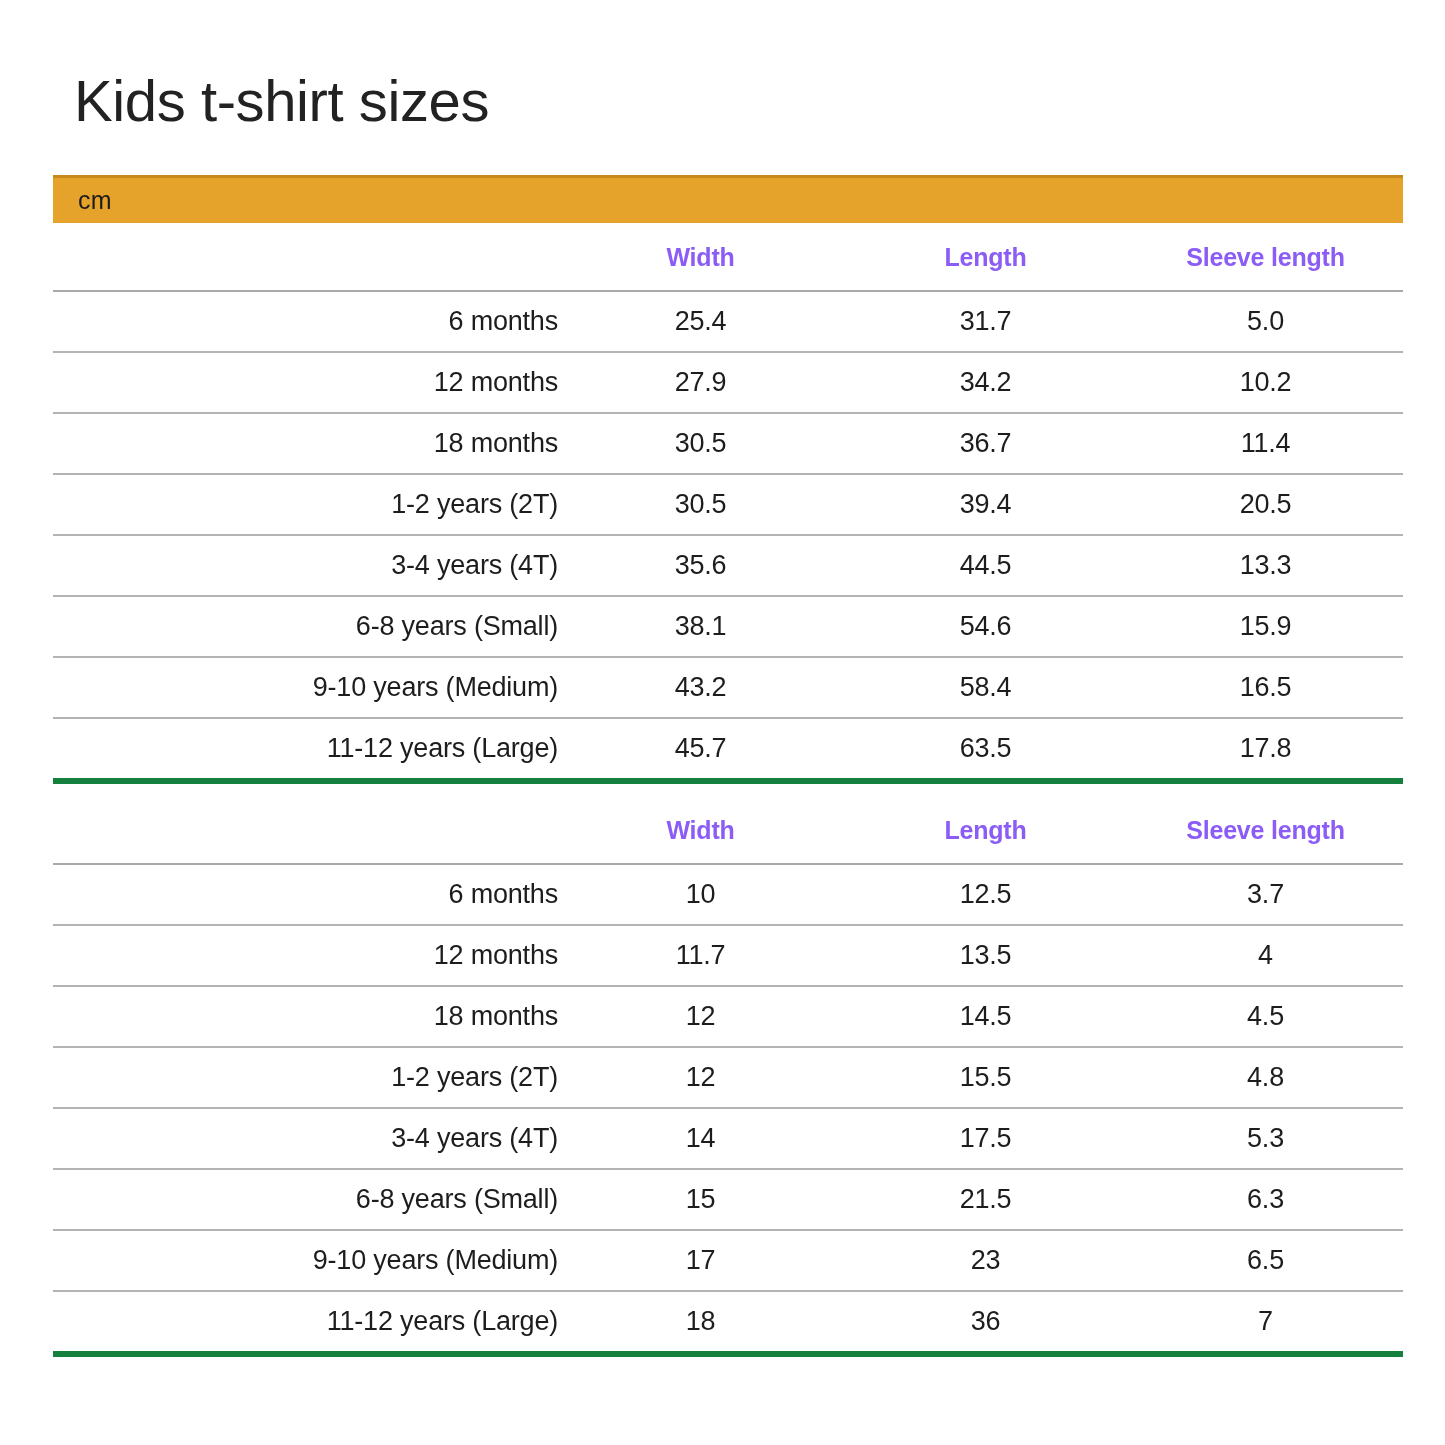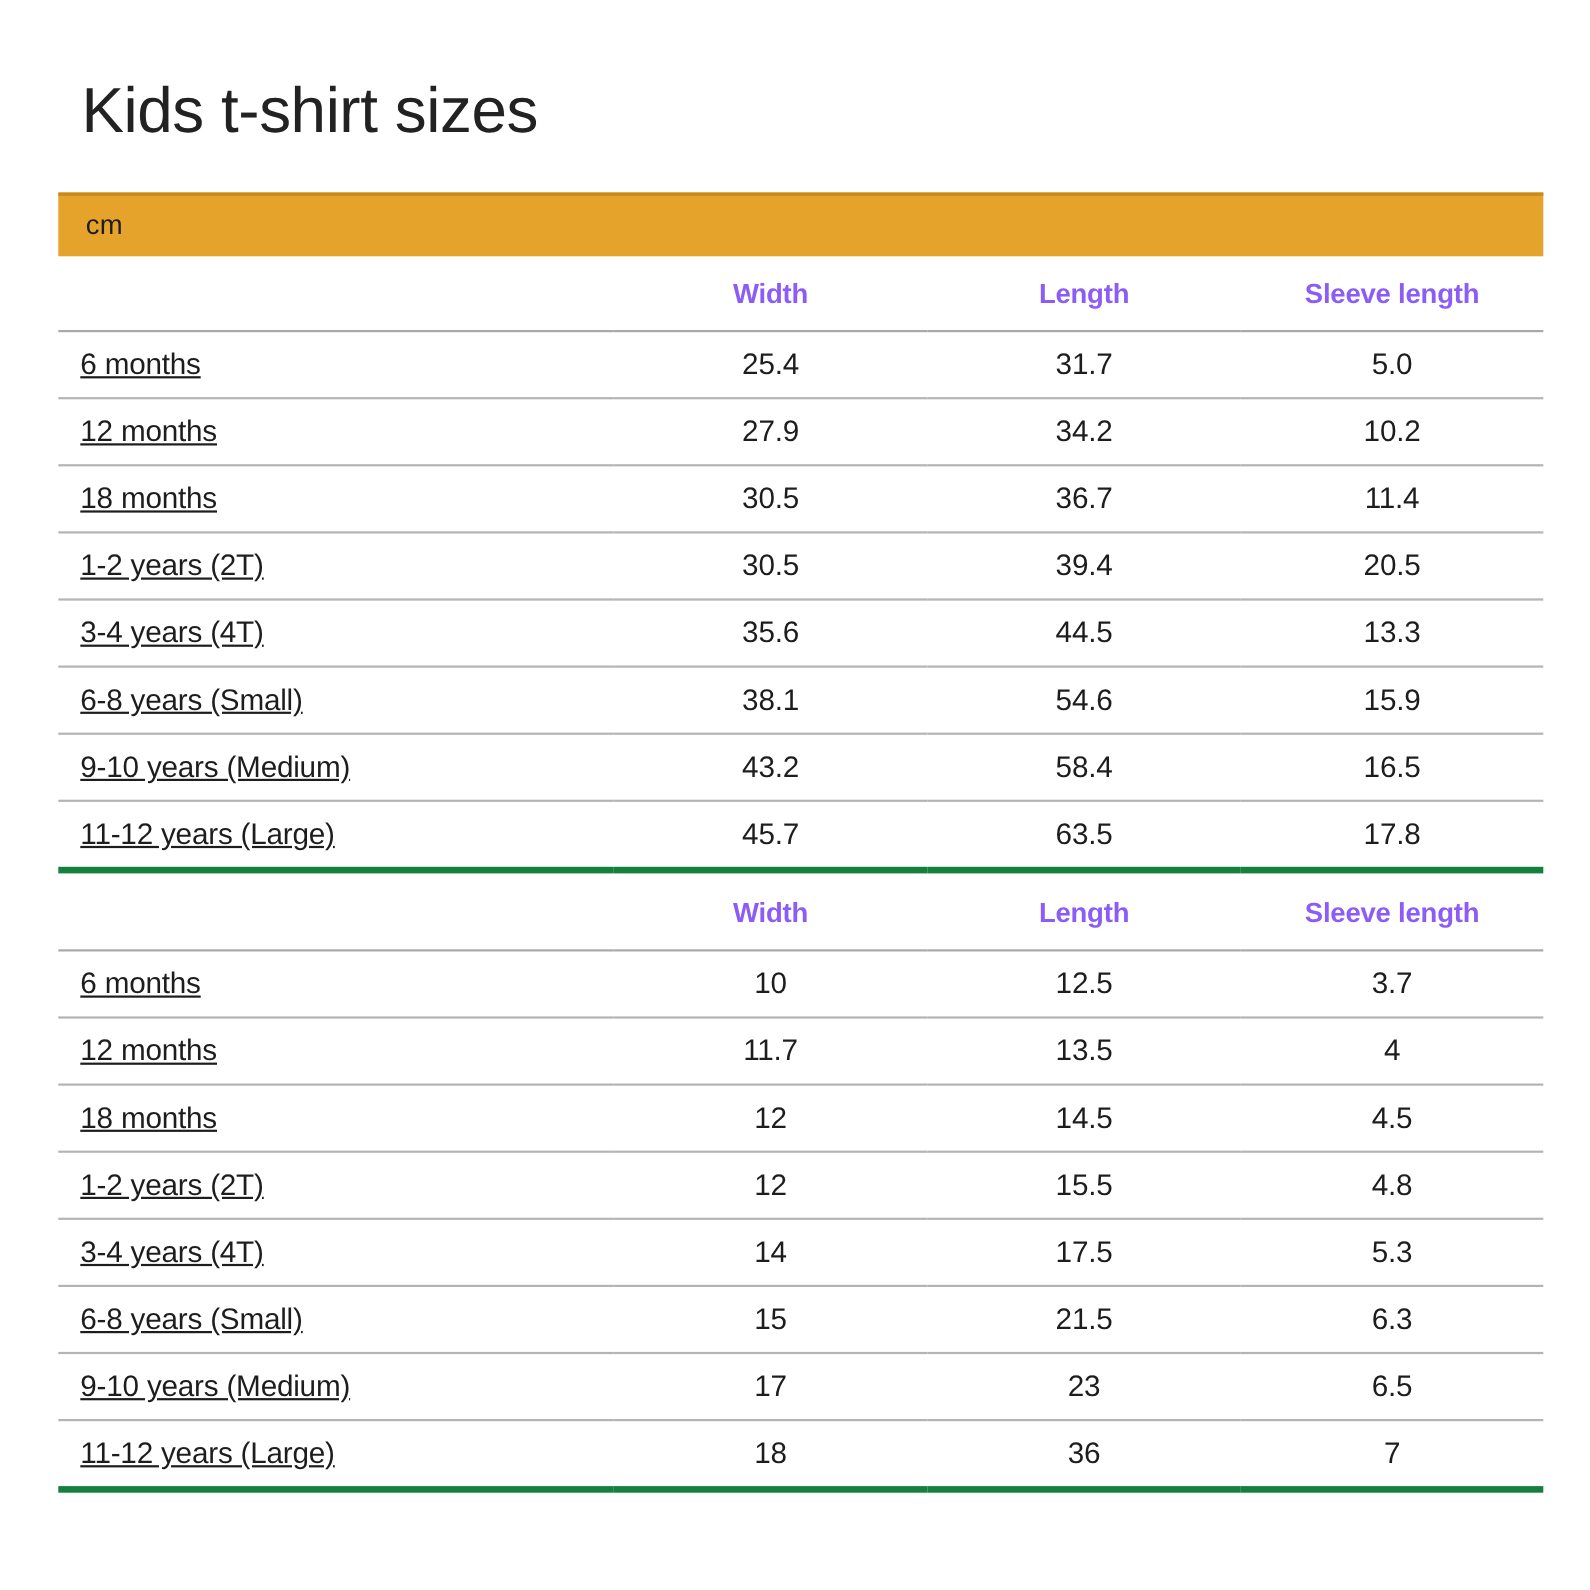--- a/index.html
+++ b/index.html
@@ -34,21 +34,21 @@
 
   .size-table {
     position: absolute;
     left: 53px;
     width: 1350px;
   }
   .size-table.cm   { top: 175px; }
   .size-table.inch { top: 796px; }
 
   .unit-bar {
-    height: 58px;
+    height: 48px;
     background: #e6a32c;
     border-top: 3px solid #c98a1d;
     display: flex;
     align-items: center;
     padding-left: 25px;
   }
   .unit-bar-label {
     font-size: 25px;
     font-weight: 400;
     color: #1d1d1d;
@@ -80,23 +80,22 @@
   table.grid td {
     font-size: 27px;
     font-weight: 400;
     color: #1d1d1d;
     text-align: center;
     padding: 14px 0 14px 0;
     border-bottom: 2px solid #b4b4b4;
     letter-spacing: -0.2px;
   }
   table.grid td.row-label {
-    text-align: left;
+    text-align: right;
     padding-left: 20px;
-    text-decoration: underline;
   }
   table.grid tr:last-child td {
     border-bottom: 6px solid #15803d;
     margin-top: 46px;
   }
 </style>
 </head>
 <body>
 
 <div class="page">

